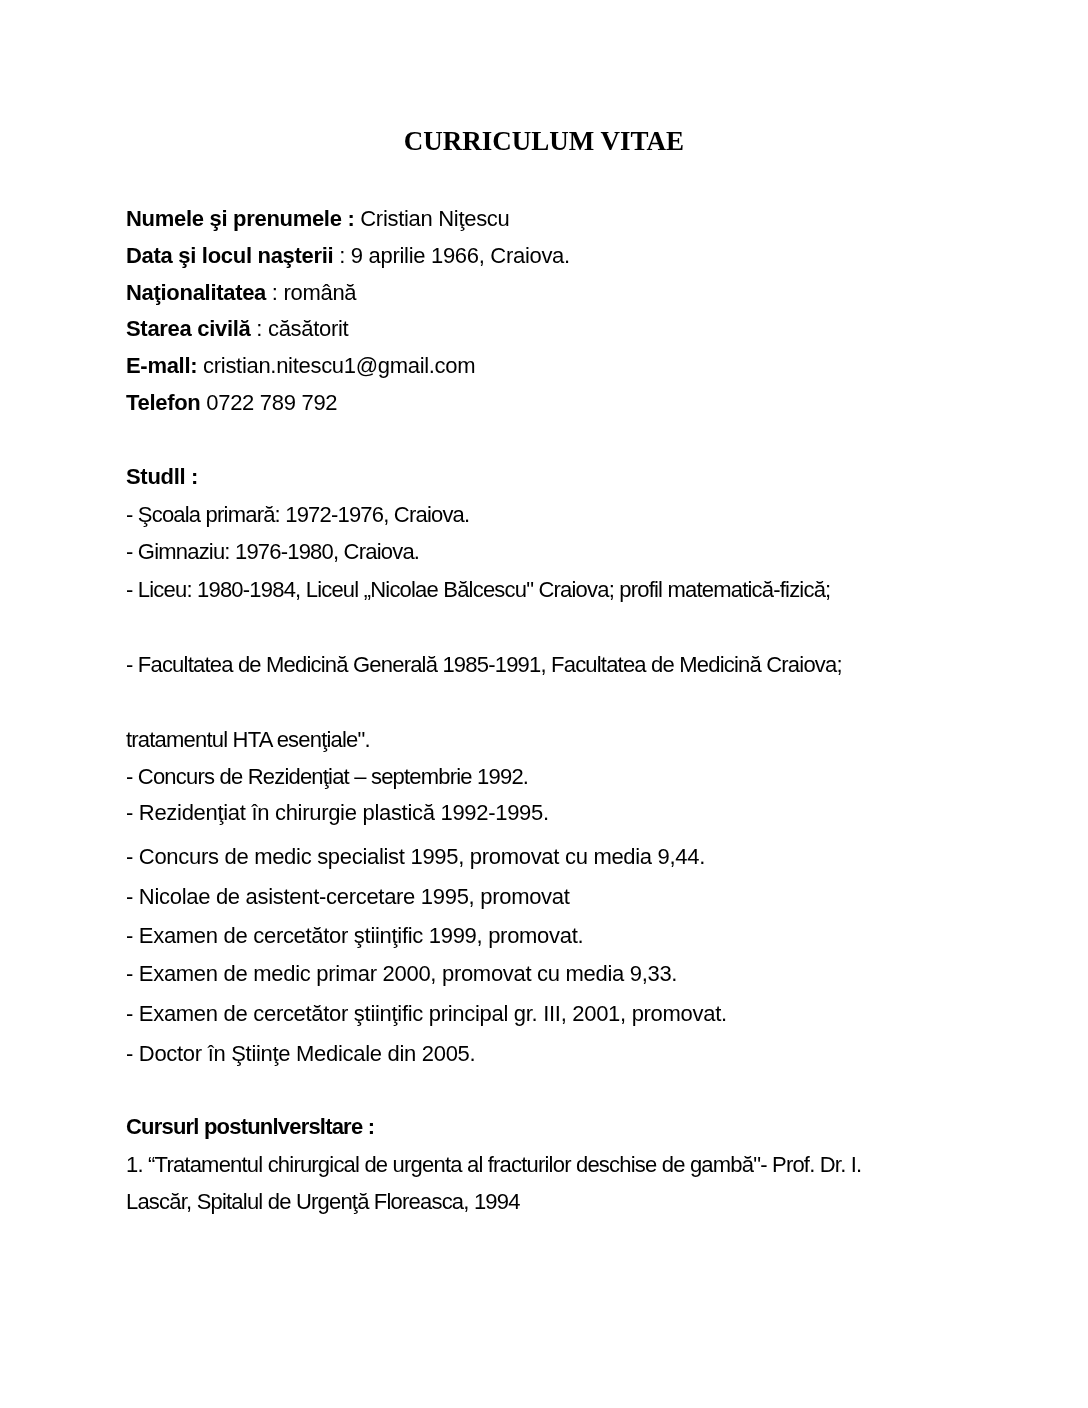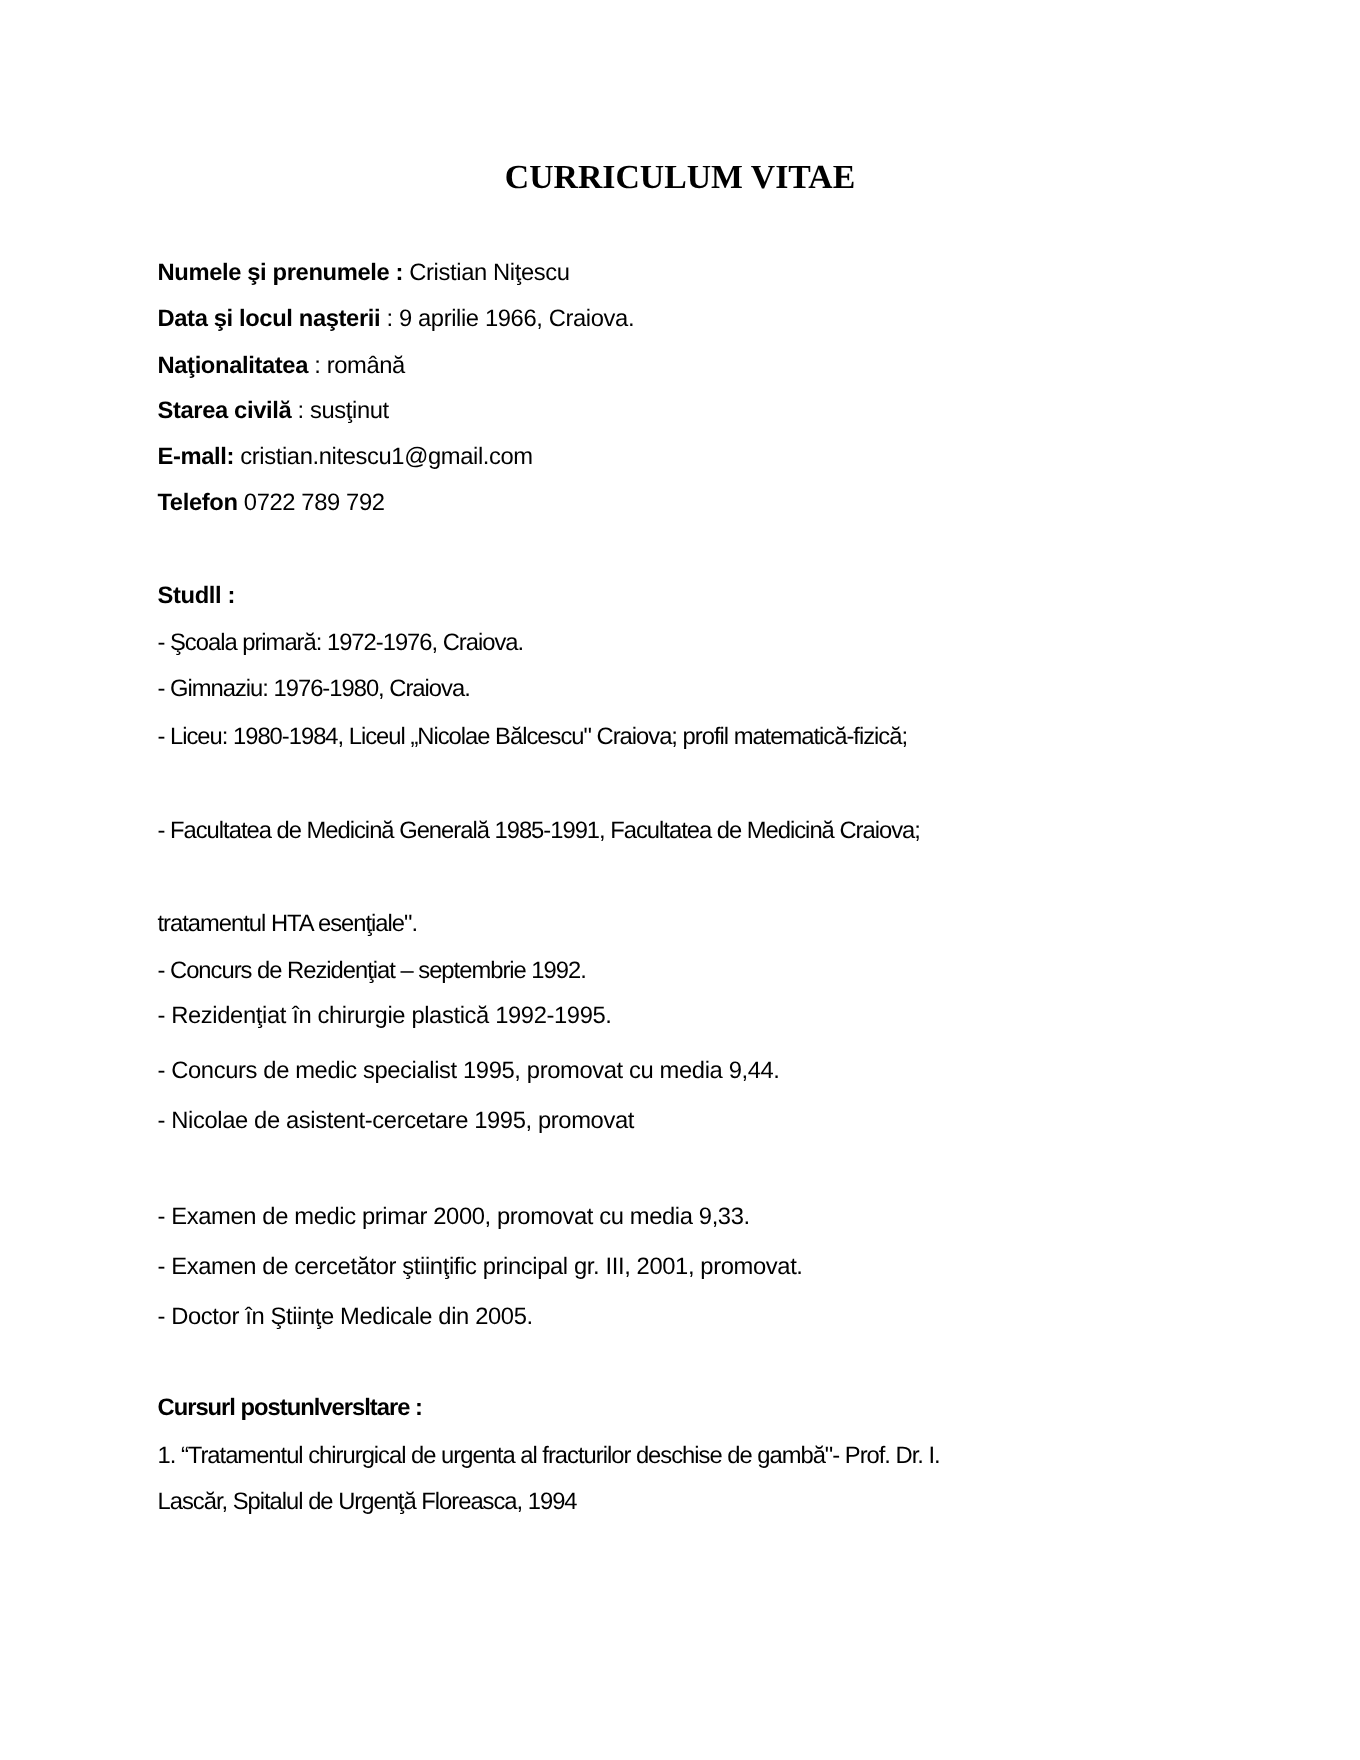--- a/index.html
+++ b/index.html
@@ -4,21 +4,21 @@
   <style>
     html, body { margin: 0; padding: 0; background: #ffffff; }
     body { width: 1088px; height: 1408px; position: relative; overflow: hidden; color: #000; }
     .page { position: absolute; left: 0; top: 0; width: 1088px; height: 1408px; background: #fff; }
     .title {
       position: absolute; top: 126px; left: 0; width: 1088px; text-align: center;
       font-family: "Liberation Serif", serif; font-weight: bold; font-size: 27px; letter-spacing: 0px;
     }
     .line {
       position: absolute; left: 126px; white-space: nowrap;
-      font-family: "Liberation Sans", sans-serif; font-size: 19px; line-height: 24px;
+      font-family: "Liberation Sans", sans-serif; font-size: 22px; line-height: 24px;
       letter-spacing: -0.3px;
     }
     .b { font-weight: bold; }
     .cond { letter-spacing: -0.8px; }
   </style>
 </head>
 <body>
 
 <div class="page">
   <div class="title">CURRICULUM VITAE</div>
@@ -26,39 +26,40 @@
   <div class="line" style="top:207px">
     <span class="b">Numele şi prenumele</span><span class="b"> : </span><span>Cristian Niţescu</span>
   </div>
   <div class="line" style="top:244px">
     <span class="b">Data şi locul naşterii</span><span> : </span><span>9 aprilie 1966, Craiova.</span>
   </div>
   <div class="line" style="top:281px">
     <span class="b">Naţionalitatea</span><span> : </span><span>română</span>
   </div>
   <div class="line" style="top:317px">
-    <span class="b">Starea civilă</span><span> : </span><span>susţinut</span>
+    <span class="b">Starea civilă</span><span> : </span><span>căsătorit</span>
   </div>
   <div class="line" style="top:354px">
     <span class="b">E-mall:</span><span> </span><span>cristian.nitescu1@gmail.com</span>
   </div>
   <div class="line" style="top:391px">
     <span class="b">Telefon</span><span> </span><span>0722 789 792</span>
   </div>
 
   <div class="line b" style="top:465px">Studll :</div>
   <div class="line cond" style="top:503px">- Şcoala primară: 1972-1976, Craiova.</div>
   <div class="line cond" style="top:540px">- Gimnaziu: 1976-1980, Craiova.</div>
   <div class="line cond" style="top:578px">- Liceu: 1980-1984, Liceul „Nicolae Bălcescu" Craiova; profil matematică-fizică;</div>
   <div class="line cond" style="top:653px">- Facultatea de Medicină Generală 1985-1991, Facultatea de Medicină Craiova;</div>
   <div class="line cond" style="top:728px">tratamentul HTA esenţiale".</div>
   <div class="line cond" style="top:765px">- Concurs de Rezidenţiat – septembrie 1992.</div>
   <div class="line" style="top:801px">- Rezidenţiat în chirurgie plastică 1992-1995.</div>
   <div class="line" style="top:845px">- Concurs de medic specialist 1995, promovat cu media 9,44.</div>
   <div class="line" style="top:885px">- Nicolae de asistent-cercetare 1995, promovat</div>
+  <div class="line" style="top:924px">- Examen de cercetător ştiinţific 1999, promovat.</div>
   <div class="line" style="top:962px">- Examen de medic primar 2000, promovat cu media 9,33.</div>
   <div class="line" style="top:1002px">- Examen de cercetător ştiinţific principal gr. III, 2001, promovat.</div>
   <div class="line" style="top:1042px">- Doctor în Ştiinţe Medicale din 2005.</div>
 
   <div class="line b cond" style="top:1115px">Cursurl postunlversltare :</div>
   <div class="line cond" style="top:1153px">1. “Tratamentul chirurgical de urgenta al fracturilor deschise de gambă"- Prof. Dr. I.</div>
   <div class="line cond" style="top:1190px">Lascăr, Spitalul de Urgenţă Floreasca, 1994</div>
 </div>
 
 </body></html>

